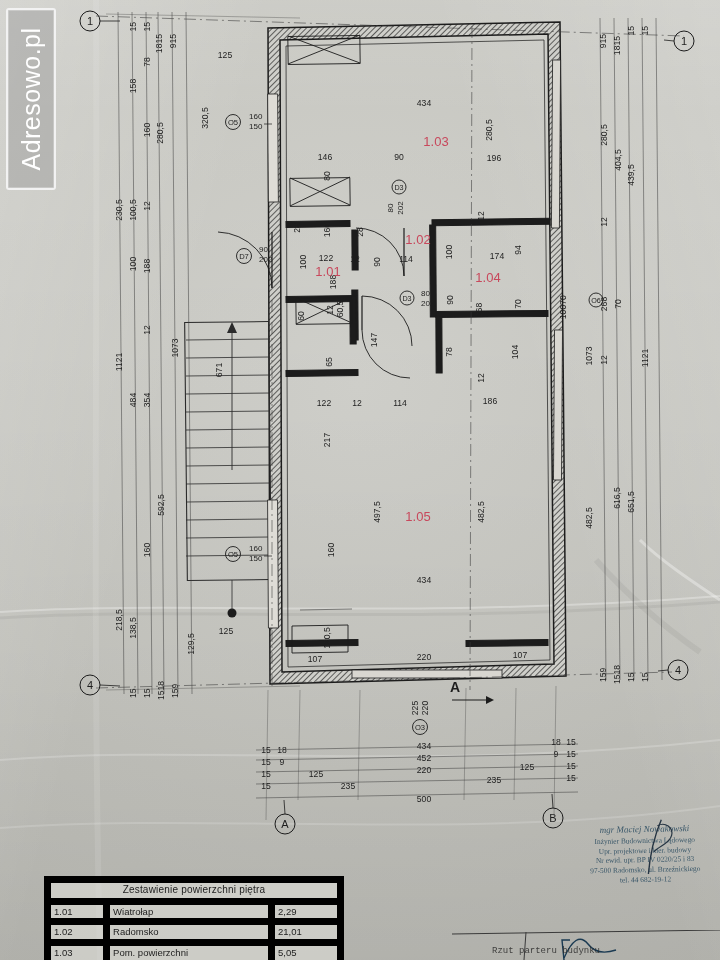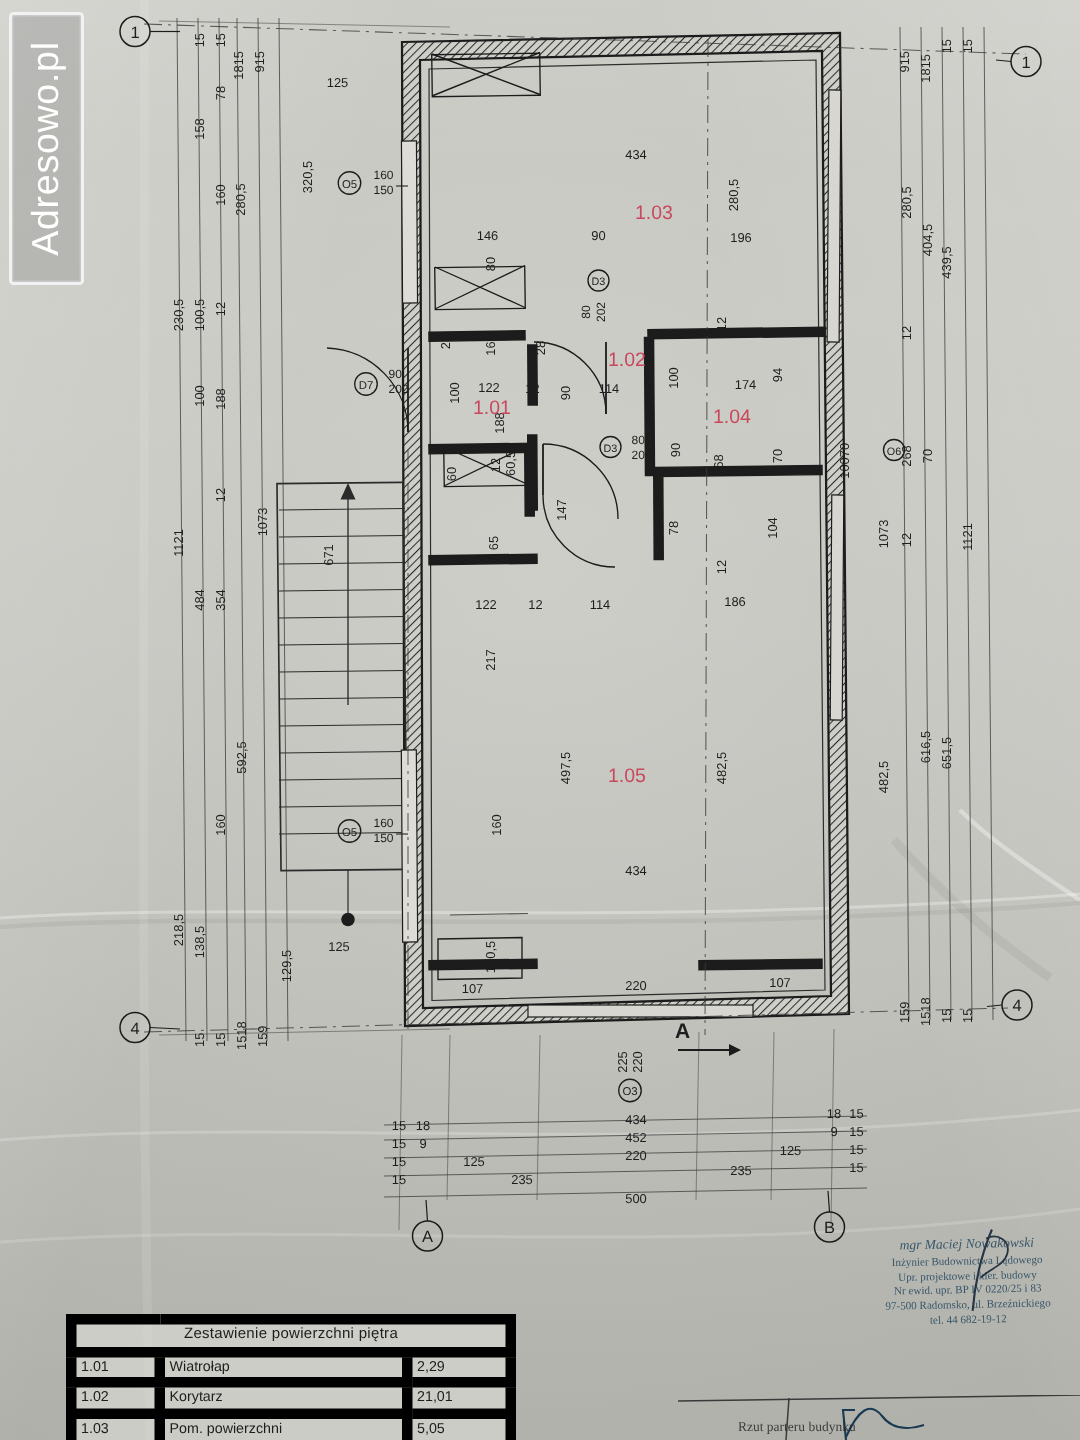--- a/index.html
+++ b/index.html
@@ -71,21 +71,21 @@
   }
   #stamp .nm{font-size:9px;font-style:italic;}
   #stamp .ln{white-space:nowrap;}
   #stamp .scrawl{
     position:absolute;left:56px;top:-8px;width:60px;height:62px;
     pointer-events:none;
   }
   
   #tb-text{
     position:absolute;left:492px;top:946px;font-size:9px;color:#2a2a2a;
-    font-family:Liberation Serif, serif;white-space:nowrap;opacity:.85;
+    font-family:Liberation Mono, monospace;white-space:nowrap;opacity:.85;
   }
   #tb-line{position:absolute;left:452px;top:930px;width:268px;height:30px;}
 </style>
 </head>
 <body>
 
 <div id="paper"></div>
 
 <svg id="creases" viewBox="0 0 720 960" preserveAspectRatio="none">
   <path d="M0,612 C180,600 420,620 720,596" fill="none" stroke="#ffffff" stroke-opacity=".30" stroke-width="2"></path>
@@ -477,21 +477,21 @@
       <tr>
     <td class="ttl" colspan="3">Zestawienie powierzchni piętra</td>
   </tr>
   <tr>
     <td>1.01</td>
     <td>Wiatrołap</td>
     <td class="num">2,29</td>
   </tr>
   <tr>
     <td>1.02</td>
-    <td>Korytarz</td>
+    <td>Radomsko</td>
     <td class="num">21,01</td>
   </tr>
   <tr>
     <td>1.03</td>
     <td>Pom. powierzchni</td>
     <td class="num">5,05</td>
   </tr>
   <tr>
     <td></td>
     <td></td>

